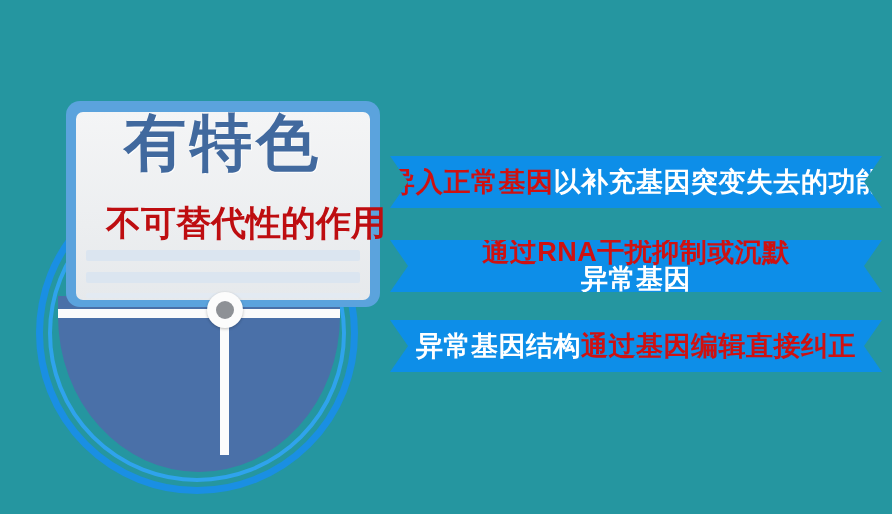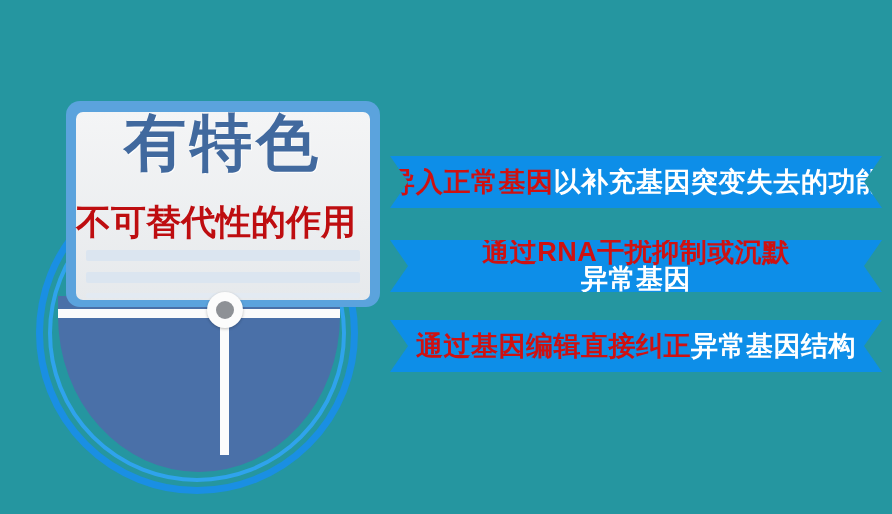--- a/index.html
+++ b/index.html
@@ -20,21 +20,20 @@
     background: #2596a0;
   }
 
   
   #graphic {
     position: absolute;
     left: 0px;
     top: 0px;
     width: 400px;
     height: 420px;
-    font-family: Liberation Serif, serif;
   }
 
   
   .ring {
     position: absolute;
     border-radius: 50%;
     border-style: solid;
     box-sizing: border-box;
   }
   #ring-outer {
@@ -154,24 +153,24 @@
     font-size: 62px;
     font-weight: bold;
     line-height: 1.0;
     letter-spacing: 4px;
     color: #41699e;
     text-shadow: 1px 1px 0 rgba(255,255,255,0.85);
     white-space: nowrap;
   }
   #headline-sub {
     position: absolute;
-    left: 76px;
+    left: 92px;
     top: 205px;
     width: 294px;
-    text-align: left;
+    text-align: right;
     font-size: 35px;
     font-weight: bold;
     line-height: 1.0;
     letter-spacing: 0px;
     color: #be0d10;
     white-space: nowrap;
   }
 
   
   .ribbon {
@@ -240,17 +239,17 @@
     <span class="ribbon-text t-red">导入正常基因</span>
       <span class="ribbon-text t-white">以补充基因突变失去的功能</span>
   </div>
 
   <div class="ribbon" id="ribbon-2">
     <span class="ribbon-text t-red">通过RNA干扰抑制或沉默</span>
       <span class="ribbon-text t-white">异常基因</span>
   </div>
 
   <div class="ribbon" id="ribbon-3">
-    <span class="ribbon-text t-red">通过基因编辑直接纠正</span>
-      <span class="ribbon-text t-white">异常基因结构</span>
+    <span class="ribbon-text t-white">异常基因结构</span>
+      <span class="ribbon-text t-red">通过基因编辑直接纠正</span>
   </div>
 
 </div>
 
 </body></html>

